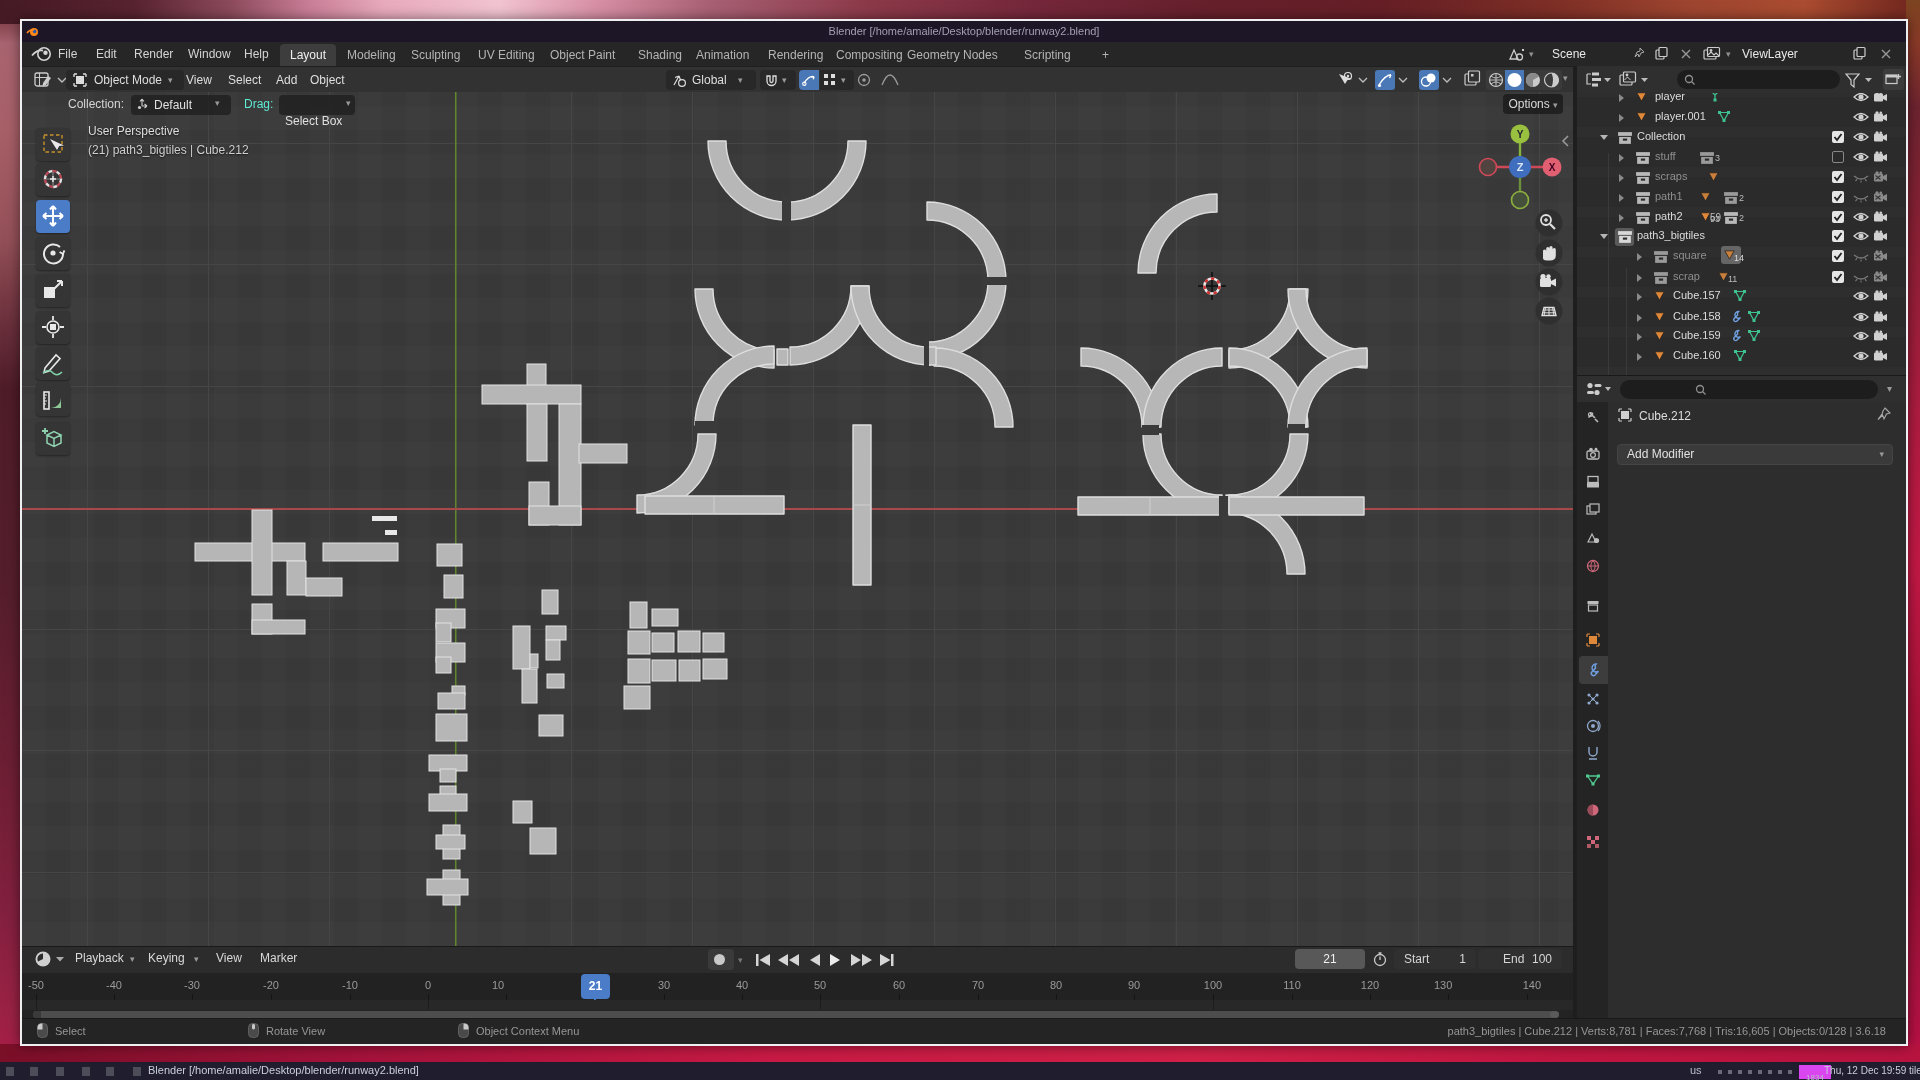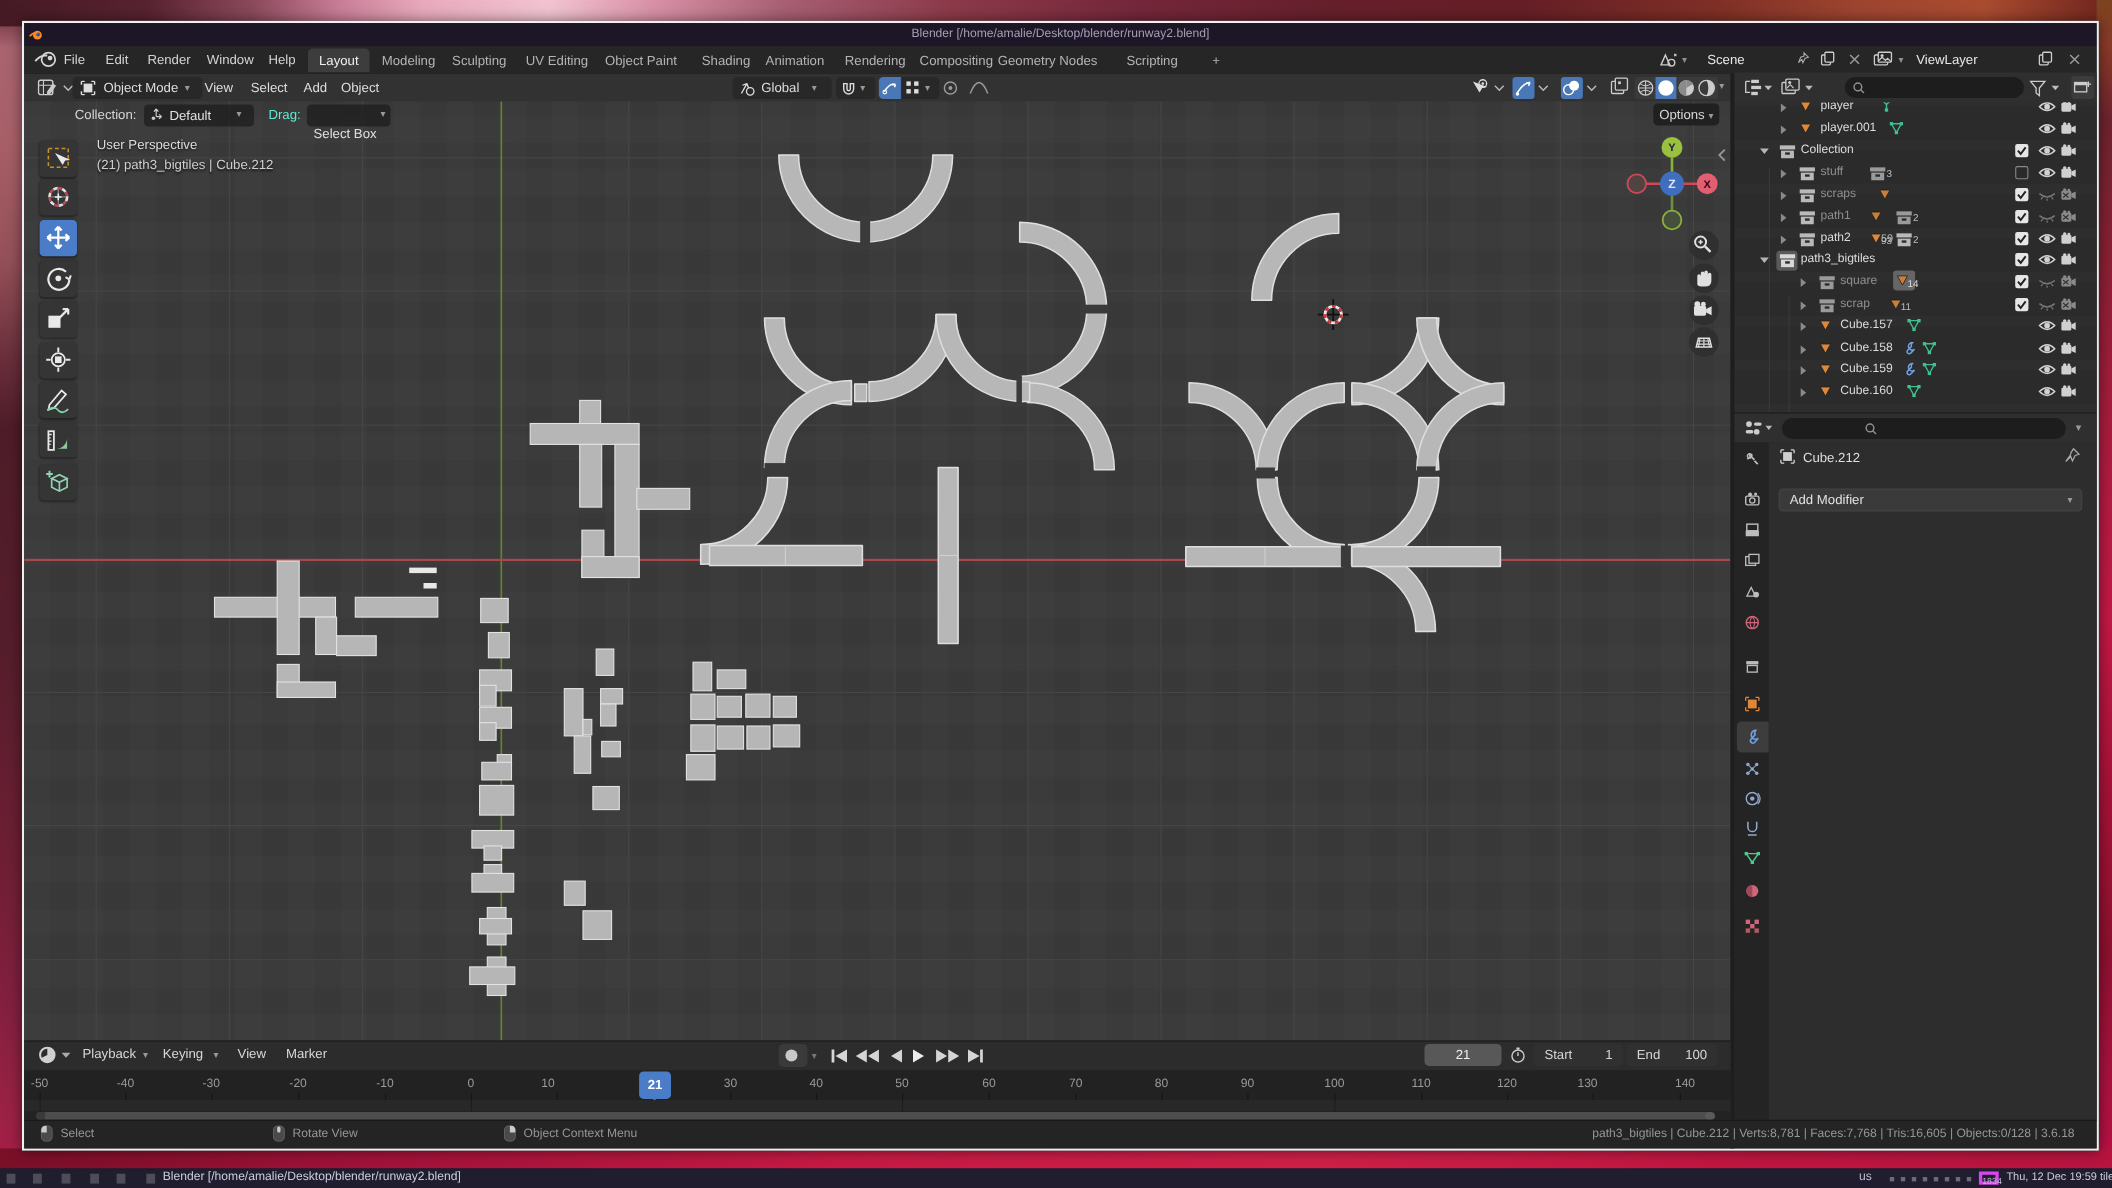--- a/index.html
+++ b/index.html
@@ -48,21 +48,21 @@
     <div class="abs" style="left:148px;top:2px;color:#c9cede">Blender [/home/amalie/Desktop/blender/runway2.blend]</div>
     <div class="abs" style="left:1690px;top:2px;color:#b9bece">us</div>
     <div class="abs" style="left:1718px;top:8px;width:4px;height:4px;background:#6a6a7a"></div>
     <div class="abs" style="left:1728px;top:8px;width:4px;height:4px;background:#6a6a7a"></div>
     <div class="abs" style="left:1738px;top:8px;width:4px;height:4px;background:#6a6a7a"></div>
     <div class="abs" style="left:1748px;top:8px;width:4px;height:4px;background:#6a6a7a"></div>
     <div class="abs" style="left:1758px;top:8px;width:4px;height:4px;background:#6a6a7a"></div>
     <div class="abs" style="left:1768px;top:8px;width:4px;height:4px;background:#6a6a7a"></div>
     <div class="abs" style="left:1778px;top:8px;width:4px;height:4px;background:#6a6a7a"></div>
     <div class="abs" style="left:1788px;top:8px;width:4px;height:4px;background:#6a6a7a"></div>
-    <div class="abs" style="left:1799px;top:3px;width:18px;height:12px;border:3px solid #d946ef;font-size:8px;line-height:11px;text-align:center;color:#b9bece">1834</div>
+    <div class="abs" style="left:1799px;top:3px;width:32px;height:12px;border:7px solid #d946ef;font-size:8px;line-height:11px;text-align:center;color:#b9bece">1834</div>
     <div class="abs" style="left:1824px;top:3px;color:#c9cede;font-size:10px">Thu, 12 Dec 19:59 tile</div>
   </div>
 <div id="win">
 <div class="abs" style="left:1551px;top:45px;width:4px;height:978px;background:#1e1e1e"></div>
 <div id="titlebar" class="abs">Blender [/home/amalie/Desktop/blender/runway2.blend]
 <svg width="14" height="12" viewBox="0 0 14 12" style="position:absolute;left:4px;top:5px">
 <circle cx="8" cy="6" r="4" fill="#ff8818"></circle>
         <circle cx="8.6" cy="5.4" r="1.8" fill="#2a5caa"></circle>
 <path d="M1 7 Q4 3 8 4" stroke="#ff8818" stroke-width="1.6" fill="none"></path>
       </svg></div>
@@ -980,21 +980,21 @@
 <path d="M78 2 v12 L88 8 Z" fill="#ececec"></path>
 <path d="M99 2 v12 L109 8 Z M110 2 v12 L120 8 Z"></path>
 <path d="M128 2 v12 L138.5 8 Z M139 2 h2.5 v12 h-2.5 z"></path>
 </svg>
       <div class="abs" style="left:1273px;top:3px;width:70px;height:20px;background:#585858;border-radius:4px;color:#f0f0f0;font-size:12px;text-align:center;line-height:20px">21</div>
       <svg width="16" height="16" viewBox="0 0 16 16" style="position:absolute;left:1350px;top:5px">
 <circle cx="8" cy="9" r="5.5" fill="none" stroke="#c9c9c9" stroke-width="1.3"></circle>
         <path d="M8 9 V5.5 M6.5 2 h3 M8 2 v2" stroke="#c9c9c9" stroke-width="1.3"></path>
       </svg>
       <div class="abs" style="left:1372px;top:3px;width:82px;height:20px;background:#303030;border-radius:4px;color:#d5d5d5;font-size:12px;line-height:20px"><span style="margin-left:10px">Start</span><span style="position:absolute;right:10px">1</span></div>
-      <div class="abs" style="left:1456px;top:3px;width:84px;height:20px;background:#303030;border-radius:4px;color:#d5d5d5;font-size:12px;line-height:20px"><span style="margin-left:10px">End</span><span style="position:absolute;right:10px">100</span></div>
+      <div class="abs" style="left:1456px;top:3px;width:84px;height:20px;background:#303030;border-radius:4px;color:#d5d5d5;font-size:12px;line-height:20px"><span style="margin-left:25px">End</span><span style="position:absolute;right:10px">100</span></div>
       <div class="abs" style="left:0;top:27px;width:100%;height:27px;background:#222222"></div>
       <div class="abs" style="left:-0px;top:33px;width:28px;text-align:center;color:#9a9a9a;font-size:11px">-50</div>
       <div class="abs" style="left:14px;top:48px;width:1px;height:6px;background:#151515"></div>
       <div class="abs" style="left:78px;top:33px;width:28px;text-align:center;color:#9a9a9a;font-size:11px">-40</div>
       <div class="abs" style="left:92px;top:48px;width:1px;height:6px;background:#151515"></div>
       <div class="abs" style="left:156px;top:33px;width:28px;text-align:center;color:#9a9a9a;font-size:11px">-30</div>
       <div class="abs" style="left:170px;top:48px;width:1px;height:6px;background:#151515"></div>
       <div class="abs" style="left:235px;top:33px;width:28px;text-align:center;color:#9a9a9a;font-size:11px">-20</div>
       <div class="abs" style="left:249px;top:48px;width:1px;height:6px;background:#151515"></div>
       <div class="abs" style="left:314px;top:33px;width:28px;text-align:center;color:#9a9a9a;font-size:11px">-10</div>

